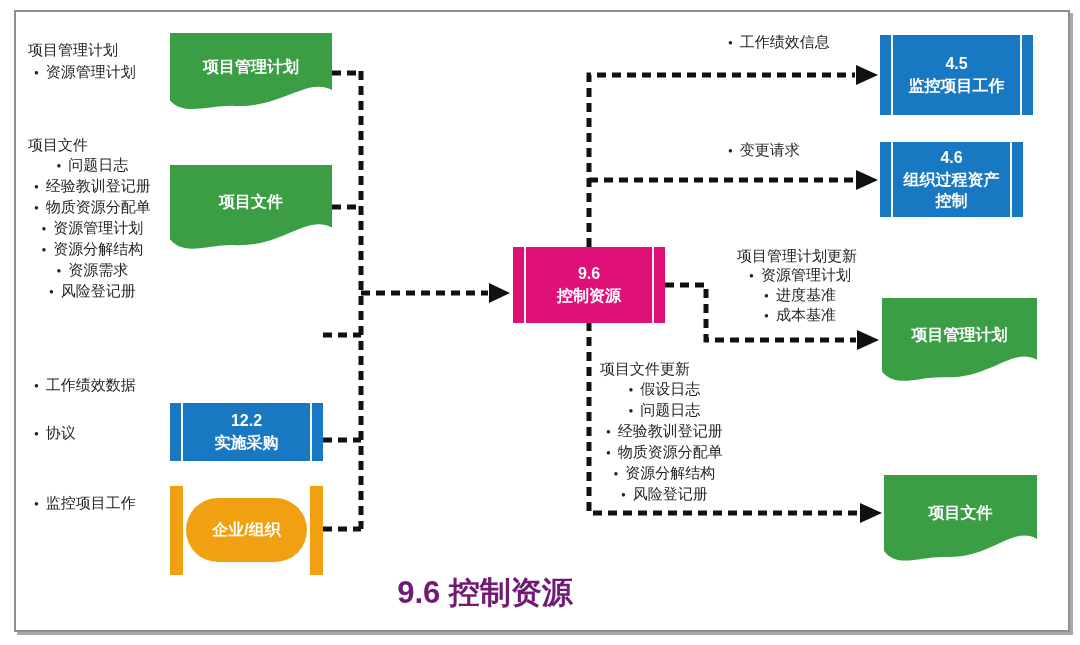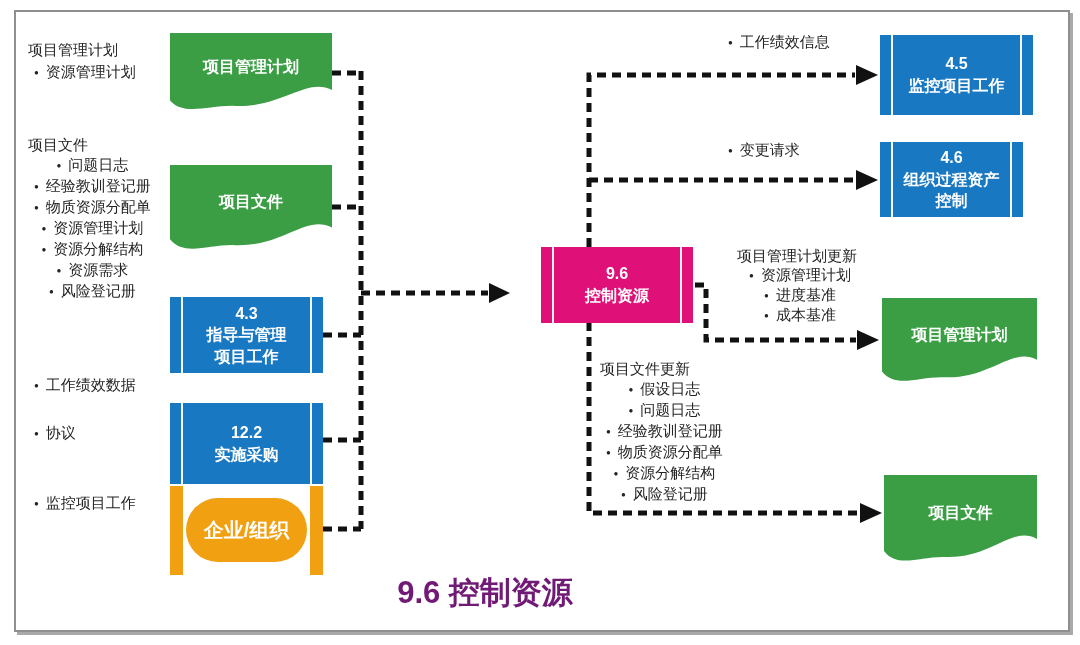--- a/index.html
+++ b/index.html
@@ -20,38 +20,38 @@
   .process{
     display:flex;align-items:center;justify-content:center;text-align:center;
     color:#fff;font-weight:bold;font-size:16px;
   }
   .process::before,.process::after{
     content:"";position:absolute;top:0;bottom:0;width:2px;background:rgba(255,255,255,.95);
   }
   .process::before{left:11px;}
   .process::after{right:11px;}
   .process.blue{background:var(--blue);}
-  .process.magenta{background:var(--magenta);margin-left:28px;}
+  .process.magenta{background:var(--magenta);}
   .proc-text{display:flex;flex-direction:column;line-height:1.35;text-align:center;}
   .proc-name{white-space:pre-line;}
 
   
   .doc svg{position:absolute;left:0;top:0;width:100%;height:100%;}
   .doc-fill{fill:var(--green);}
   .doc-label{
     position:absolute;left:0;right:0;top:42%;transform:translateY(-50%);
     text-align:center;color:#fff;font-weight:bold;font-size:16px;
   }
   
   .org .bar{position:absolute;top:0;bottom:0;width:13px;background:var(--orange);}
   .org .bar.left{left:0;} .org .bar.right{right:0;}
   .org .body{
     position:absolute;left:16px;right:16px;top:12px;bottom:13px;background:var(--orange);
     display:flex;align-items:center;justify-content:center;
-    color:#fff;font-weight:bold;font-size:20px;border-radius:32px;
+    color:#fff;font-weight:bold;font-size:16px;border-radius:32px;
   }
 
   
   .labels{position:absolute;z-index:2;font-size:15px;line-height:20px;white-space:nowrap;}
   .labels .hdr{font-weight:500;}
   .labels .blt{padding-left:6px;text-align:center;}
   .blt::before{
     content:"●";font-size:8px;display:inline-block;vertical-align:2px;margin-right:7px;
   }
   #l1{left:28px;top:39px;line-height:22px;}
@@ -61,21 +61,21 @@
   #l5{left:28px;top:493px;}
   #r1{left:722px;top:32px;}
   #r2{left:722px;top:140px;}
   #r3{left:737px;top:246px;line-height:19px;}
   #r4{left:600px;top:359px;}
 
   
   #s1{left:170px;top:33px;width:162px;height:80px;}
   #s2{left:170px;top:165px;width:162px;height:88px;}
   #s3{left:170px;top:297px;width:153px;height:76px;}
-  #s4{left:170px;top:403px;width:153px;height:81px;}
+  #s4{left:170px;top:403px;width:153px;height:58px;}
   #s5{left:170px;top:486px;width:153px;height:89px;}
   #c1{left:513px;top:247px;width:152px;height:76px;}
   #t1{left:880px;top:35px;width:153px;height:80px;}
   #t2{left:880px;top:142px;width:143px;height:75px;}
   #t3{left:882px;top:298px;width:155px;height:87px;}
   #t4{left:884px;top:475px;width:153px;height:90px;}
 
   .title{
     position:absolute;left:335px;top:572px;width:300px;z-index:2;
     text-align:center;font-size:31px;font-weight:bold;color:#701a75;
@@ -138,27 +138,20 @@
       <path class="doc-fill" d="M0 0 H160 V64 C134 50 112 84 64 82 C38 81 14 94 0 76 Z"></path>
     </svg>
     <span class="doc-label">项目管理计划</span>
   </div>
   <div class="shape doc" id="s2">
     <svg viewBox="0 0 160 90" preserveAspectRatio="none">
       <path class="doc-fill" d="M0 0 H160 V64 C134 50 112 84 64 82 C38 81 14 94 0 76 Z"></path>
     </svg>
     <span class="doc-label">项目文件</span>
   </div>
-  <div class="shape process blue" id="s3">
-    <div class="proc-text">
-      <span class="proc-id">4.3</span>
-      <span class="proc-name">指导与管理
-项目工作</span>
-    </div>
-  </div>
   <div class="shape process blue" id="s4">
     <div class="proc-text">
       <span class="proc-id">12.2</span>
       <span class="proc-name">实施采购</span>
     </div>
   </div>
   <div class="shape org" id="s5">
     <div class="bar left"></div>
     <div class="bar right"></div>
     <div class="body">企业/组织</div>

